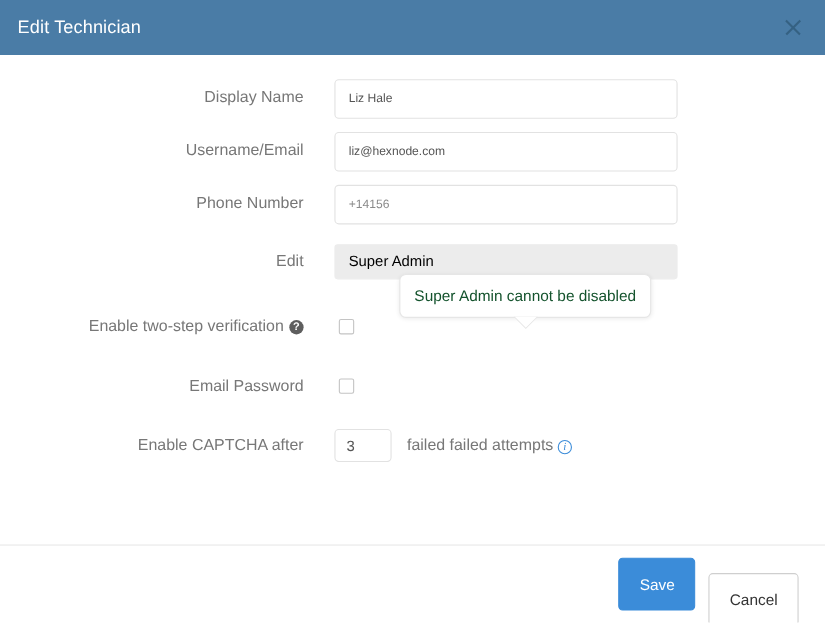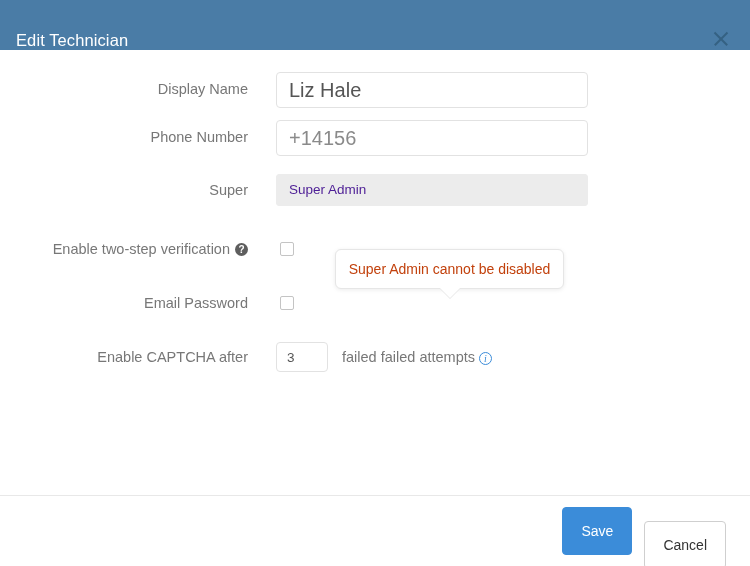--- a/index.html
+++ b/index.html
@@ -24,21 +24,21 @@
     background: #ffffff;
     display: flex;
     flex-direction: column;
   }
 
   
   .dialog-header {
     height: 50px;
     background: #4a7ca6;
     display: flex;
-    align-items: flex-end;
+    align-items: center;
     justify-content: space-between;
     padding: 0 18px 0 16px;
     box-sizing: border-box;
     flex: 0 0 auto;
   }
   .dialog-title {
     color: #ffffff;
     font-size: 16.5px;
     letter-spacing: 0.1px;
   }
@@ -60,20 +60,21 @@
   }
   .close-btn:before { transform: rotate(45deg); }
   .close-btn:after  { transform: rotate(-45deg); }
 
   
   .dialog-body {
     flex: 1 1 auto;
     position: relative;
     padding-top: 22px;
     box-sizing: border-box;
+    margin-left: 28px;
   }
 
   .form-row {
     display: flex;
     align-items: flex-start;
     margin-bottom: 12px;
   }
   .form-label {
     width: 248px;
     text-align: right;
@@ -88,39 +89,39 @@
     margin-left: 28px;
   }
 
   .text-input {
     width: 312px;
     height: 36px;
     box-sizing: border-box;
     border: 1px solid #e2e2e2;
     border-radius: 4px;
     padding: 0 12px;
-    font-size: 20px;
+    font-size: 11px;
     font-family: "Liberation Sans", sans-serif;
     color: #555555;
     background: #ffffff;
     outline: none;
   }
   .text-input::placeholder { color: #999999; }
   .text-input.phone { color: #8a8a8a; }
 
   .role-box {
     width: 312px;
     height: 32px;
     box-sizing: border-box;
     background: #ececec;
     border: 1px solid #ececec;
     border-radius: 3px;
     padding: 0 12px;
     font-size: 13.5px;
-    color: #4c1d95;
+    color: #000000;
     line-height: 30px;
   }
 
   .checkbox {
     width: 14px;
     height: 14px;
     box-sizing: border-box;
     border: 1px solid #c4c4c4;
     border-radius: 2px;
     background: #ffffff;
@@ -193,21 +194,21 @@
     top: 199px;
     width: 227px;
     height: 38px;
     background: #ffffff;
     border: 1px solid #e6e6e6;
     border-radius: 6px;
     box-shadow: 0 1px 4px rgba(0,0,0,0.08);
     display: flex;
     align-items: center;
     justify-content: center;
-    color: #c2410c;
+    color: #14532d;
     font-size: 14px;
     z-index: 20;
   }
   .tooltip:after, .tooltip:before {
     content: "";
     position: absolute;
     left: 50%;
     top: 100%;
     border: solid transparent;
   }
@@ -269,30 +270,36 @@
 
   <div class="dialog-body">
 
     <div class="form-row">
       <div class="form-label">Display Name</div>
       <div class="form-control">
         <input class="text-input" type="text" value="Liz Hale" style="">
       </div>
     </div>
 
+    <div class="form-row">
+      <div class="form-label">Username/Email</div>
+      <div class="form-control">
+        <input class="text-input" type="text" value="liz@hexnode.com" style="">
+      </div>
+    </div>
 
     <div class="form-row">
       <div class="form-label">Phone Number</div>
       <div class="form-control">
         <input class="text-input phone" type="text" value="+14156" style="">
       </div>
     </div>
 
     <div class="form-row" style="margin-top:18px;">
-      <div class="form-label" style="line-height:32px;">Super</div>
+      <div class="form-label" style="line-height:32px;">Edit</div>
       <div class="form-control">
         <div class="role-box">Super Admin</div>
       </div>
     </div>
 
     <div class="form-row" style="margin-top:26px;">
       <div class="form-label">
         <span>Enable two-step verification</span><span class="help-icon">?</span>
       </div>
       <div class="form-control">

